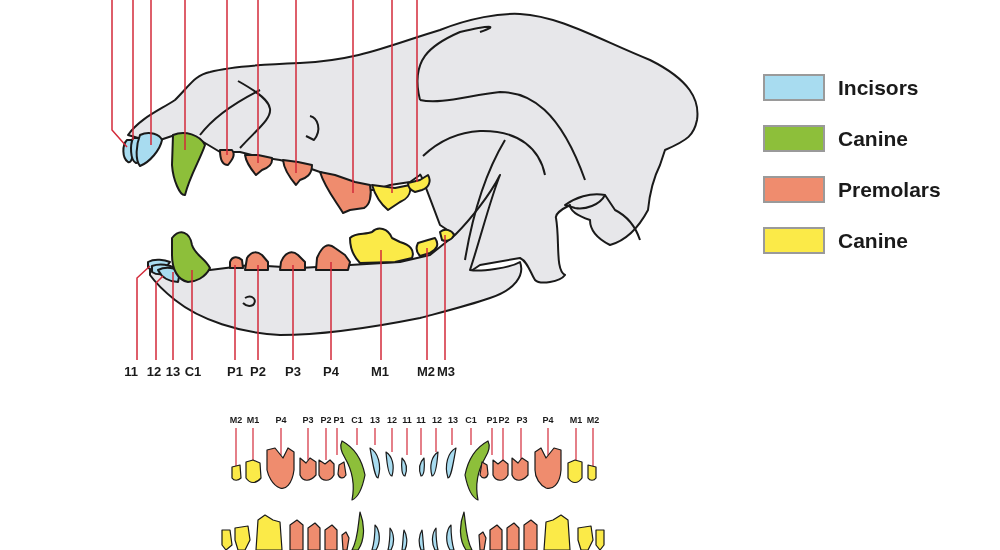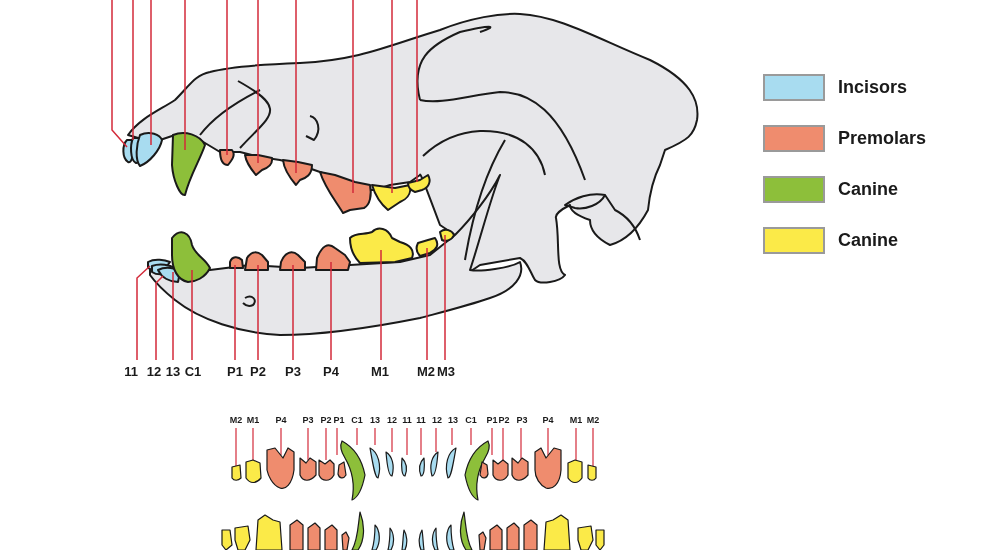--- a/index.html
+++ b/index.html
@@ -1,21 +1,21 @@
 <!DOCTYPE html>
 <html><head>
 <meta charset="utf-8">
 <style>
   html,body{margin:0;padding:0;background:#ffffff;}
   body{width:1000px;height:550px;position:relative;overflow:hidden;font-family:"Liberation Sans",sans-serif;}
   #diagram{position:absolute;left:0;top:0;width:1000px;height:550px;}
   .legend{position:absolute;left:763px;top:62px;width:220px;}
   .legend-item{display:flex;align-items:center;height:51px;}
   .swatch{width:62px;height:27px;border:2px solid #9a9a9a;box-sizing:border-box;margin-right:13px;}
-  .legend-label{font-size:18px;font-weight:bold;color:#1a1a1a;}
+  .legend-label{font-size:21px;font-weight:bold;color:#1a1a1a;}
   .lbl{font-family:"Liberation Sans",sans-serif;font-weight:bold;fill:#1a1a1a;}
 </style>
 </head>
 <body>
 
 <svg id="diagram" viewBox="0 0 1000 550" xmlns="http://www.w3.org/2000/svg">
 
   <g stroke="#1a1a1a" stroke-width="2" stroke-linejoin="round">
 
     <path fill="#e7e7ea" d="M128,135 C140,118 160,110 175,100 C190,85 195,75 210,72 C225,68 245,65 300,63 C360,60 390,45 440,30 C470,18 500,13 520,14 C560,16 600,40 650,60 C690,80 700,100 697,120 C694,135 688,140 665,150 L660,165 C655,175 650,190 648,210 C640,225 628,240 610,245 C600,240 590,232 590,220 C575,215 570,210 570,205 C560,210 555,215 556,218 C560,240 555,270 565,275 C560,282 540,285 535,280 C530,272 528,262 520,258 L480,265 C470,272 465,275 460,278 L455,235 L440,225 C425,185 420,172 420,175 L410,182 L390,185 L375,190 L360,190 L340,180 L320,172 L300,165 L280,160 L260,157 L240,152 L220,152 L200,140 L175,135 L160,140 L145,140 Z"></path>
@@ -220,24 +220,24 @@
     <path fill="#fbea48" d="M596,530 L604,530 L604,545 L600,550 L596,545 Z"></path>
   </g>
 </svg>
 
 <div class="legend">
   <div class="legend-item">
     <div class="swatch" style="background:#a8dcf0"></div>
     <span class="legend-label">Incisors</span>
   </div>
   <div class="legend-item">
+    <div class="swatch" style="background:#8dbf3a"></div>
+    <span class="legend-label">Canine</span>
+  </div>
+  <div class="legend-item">
     <div class="swatch" style="background:#ef8c6e"></div>
     <span class="legend-label">Premolars</span>
   </div>
   <div class="legend-item">
-    <div class="swatch" style="background:#8dbf3a"></div>
-    <span class="legend-label">Canine</span>
-  </div>
-  <div class="legend-item">
     <div class="swatch" style="background:#fbea48"></div>
     <span class="legend-label">Canine</span>
   </div>
 </div>
 
 </body></html>

